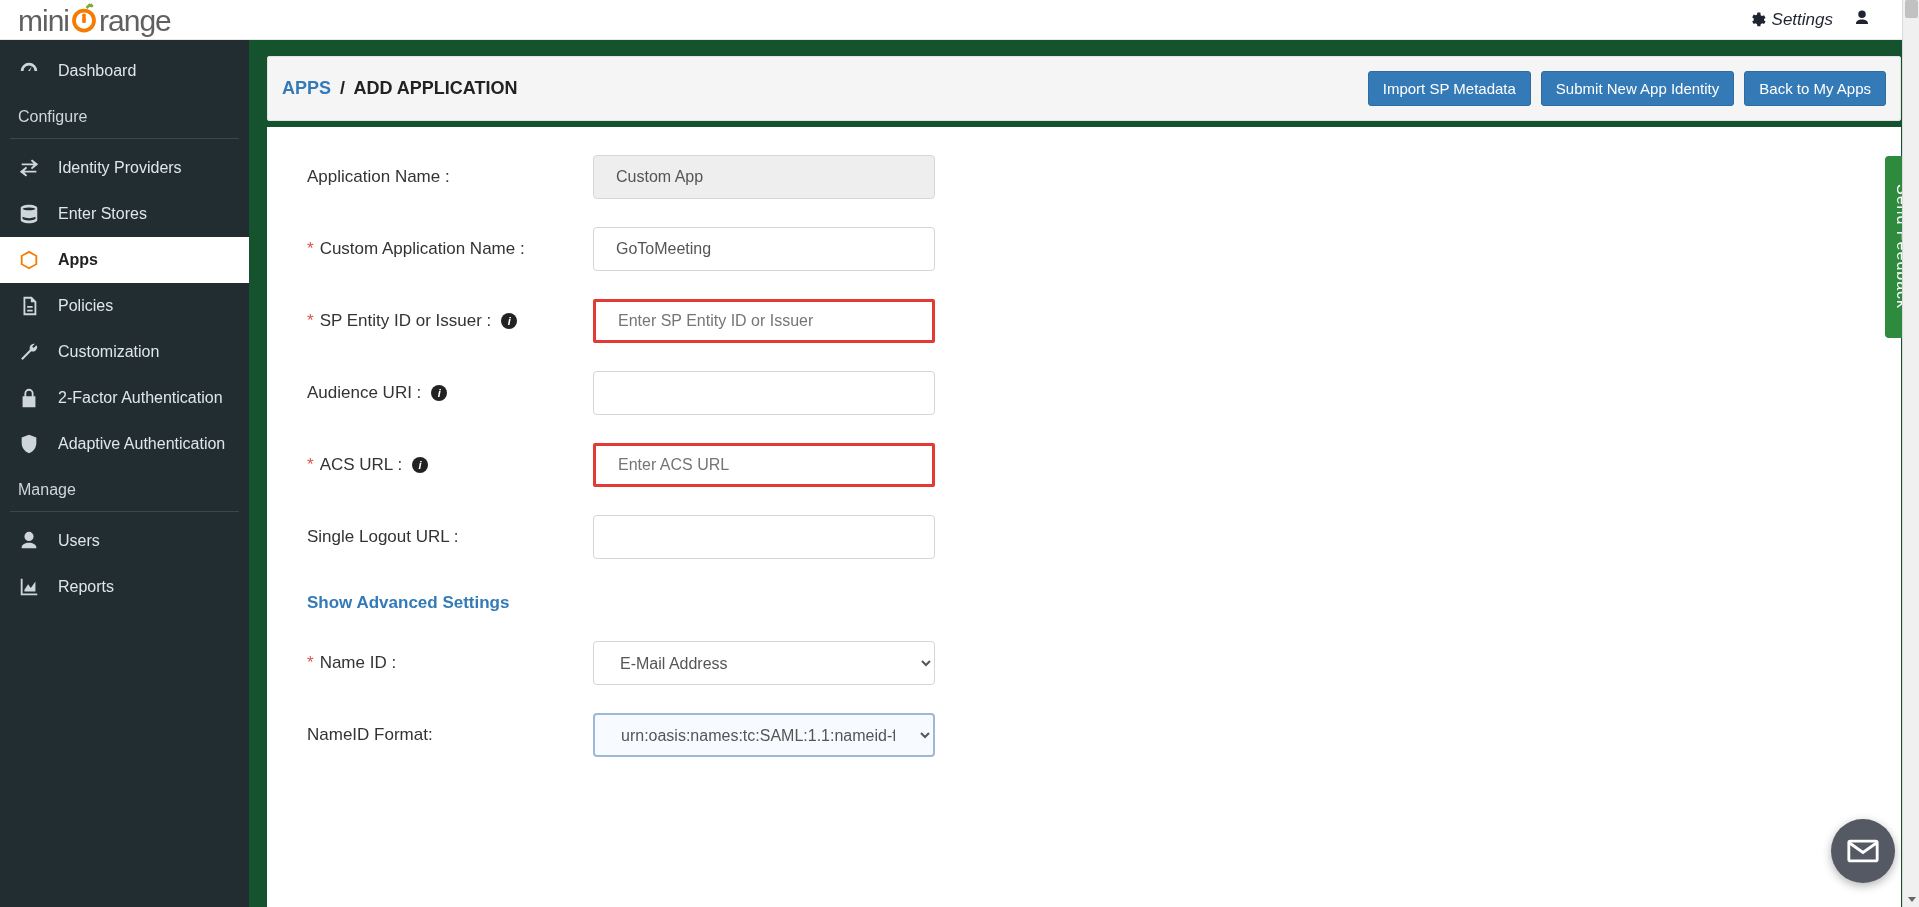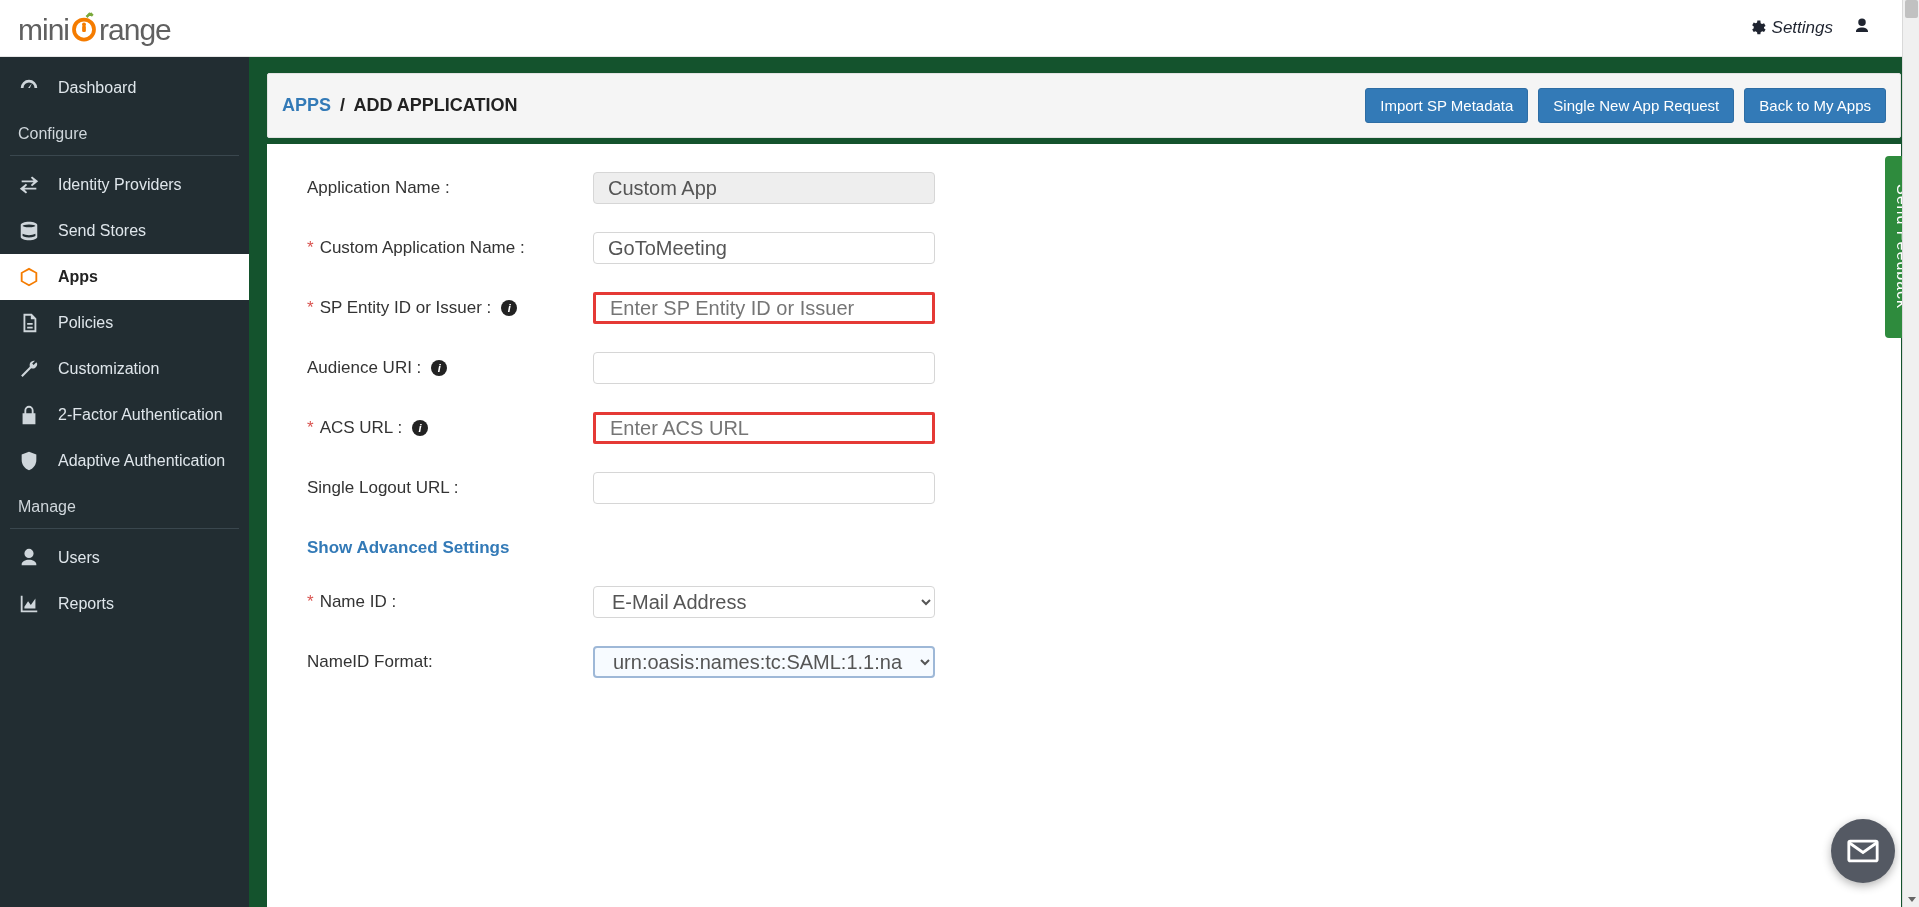--- a/index.html
+++ b/index.html
@@ -1,20 +1,20 @@
 <!DOCTYPE html>
 <html><head>
 <meta charset="utf-8">
 <style>
 * { box-sizing: border-box; margin: 0; padding: 0; }
 body { font-family: "Helvetica Neue", Helvetica, Arial, sans-serif; background: #fff; color: #333; overflow: hidden; }
 .app { width: 1919px; height: 907px; position: relative; display: flex; flex-direction: column; }
 
 
-.topbar { height: 57px; display: flex; align-items: center; justify-content: space-between; padding: 0 18px 0 18px; border-bottom: 1px solid #e6e6e6; background: #fff; }
+.topbar { height: 40px; display: flex; align-items: center; justify-content: space-between; padding: 0 18px 0 18px; border-bottom: 1px solid #e6e6e6; background: #fff; }
 .logo { display: flex; align-items: baseline; font-weight: 400; }
 .logo-mini { font-size: 30px; color: #606060; letter-spacing: -1px; }
 .logo-o { font-size: 30px; color: #f57c00; font-weight: 700; display:inline-block; transform: translateY(2px); }
 .logo-range { font-size: 30px; color: #606060; letter-spacing: -1px; }
 .top-right { display: flex; align-items: center; gap: 4px; padding-right: 30px; }
 .settings-link { display: flex; align-items: center; gap: 6px; font-size: 17px; color: #1f2430; cursor: pointer; font-style: italic; }
 .gear-ic, .user-ic { width: 18px; height: 18px; fill: #1f2430; }
 .user-btn { margin-left: 16px; cursor: pointer; }
 
 
@@ -37,21 +37,21 @@
 .bc .sep { color: #222; margin: 0 4px; }
 .hbtns { display: flex; gap: 10px; }
 .btn { background: #337ab7; color: #fff; border: 1px solid #2e6da4; padding: 8px 14px; font-size: 15px; border-radius: 3px; cursor: pointer; }
 
 .panel { background: #fff; margin-top: 6px; flex: 1; padding: 28px 40px; overflow: auto; }
 .form-row { display: flex; align-items: center; margin-bottom: 28px; }
 .form-label { width: 286px; font-size: 17px; color: #333; display: flex; align-items: center; gap: 6px; }
 .req { color: #d9534f; }
 .info-ic { width: 16px; height: 16px; border-radius: 50%; background: #222; color: #fff; display: inline-flex; align-items: center; justify-content: center; font-size: 11px; font-style: italic; font-weight: 700; margin-left: 4px; }
 .form-ctrl { width: 342px; }
-.inp, .sel { width: 100%; height: 32px; padding: 0 14px; font-size: 20px; color: #555; background: #fff; border: 1px solid #d6d6d6; border-radius: 4px; }
+.inp, .sel { width: 100%; height: 44px; padding: 0 22px; font-size: 16px; color: #555; background: #fff; border: 1px solid #d6d6d6; border-radius: 4px; }
 .inp.readonly { background: #eeeeee; color: #555; }
 .inp.highlight { border: 3px solid #e53935; border-radius: 2px; }
 .sel { appearance: auto; }
 .sel.highlight-sel { border: 2px solid #9eb8d7; background: #f7fbff; }
 .adv-link { color: #337ab7; font-weight: 700; font-size: 17px; cursor: pointer; margin: 6px 0 28px 0; display: inline-block; }
 
 
 .feedback-tab { position: absolute; right: 0; top: 156px; width: 34px; height: 182px; background: #2e8b3d; color: #fff; writing-mode: vertical-rl; text-orientation: mixed; display: flex; align-items: center; justify-content: center; font-size: 16px; letter-spacing: 1px; cursor: pointer; border-top-left-radius: 4px; border-bottom-left-radius: 4px; }
 
 
@@ -118,21 +118,21 @@
             </svg>
           </span>
         <span>Identity Providers</span>
       </div>
       <div class="side-item">
         <span class="mi-ic">
             <svg viewBox="0 0 24 24">
               <path d="M12 2C7 2 3 3.6 3 5.5v13C3 20.4 7 22 12 22s9-1.6 9-3.5v-13C21 3.6 17 2 12 2zm0 3c4.4 0 7 1.1 7 1.5S16.4 8 12 8 5 6.9 5 6.5 7.6 5 12 5zm0 14c-4.4 0-7-1.1-7-1.5V15c1.8 1 4.6 1.5 7 1.5s5.2-.5 7-1.5v2.5c0 .4-2.6 1.5-7 1.5z"></path>
             </svg>
           </span>
-        <span>Send Stores</span>
+        <span>Enter Stores</span>
       </div>
       <div class="side-item active">
         <span class="mi-ic">
             <svg viewBox="0 0 24 24">
               <path d="M12 2l9 5v10l-9 5-9-5V7l9-5zm0 2.3L5 8v8l7 3.9 7-3.9V8l-7-3.7z"></path>
             </svg>
           </span>
         <span>Apps</span>
       </div>
       <div class="side-item">
@@ -189,21 +189,21 @@
 
     <div class="main">
       <div class="page-header">
         <div class="bc">
           <span class="link">APPS</span>
           <span class="sep">/</span>
           <span>ADD APPLICATION</span>
         </div>
         <div class="hbtns">
           <button class="btn">Import SP Metadata</button>
-          <button class="btn">Single New App Request</button>
+          <button class="btn">Submit New App Identity</button>
           <button class="btn">Back to My Apps</button>
         </div>
       </div>
 
       <div class="panel">
 
         <div class="form-row">
           <div class="form-label">
             <span>Application Name :</span>
           </div>

